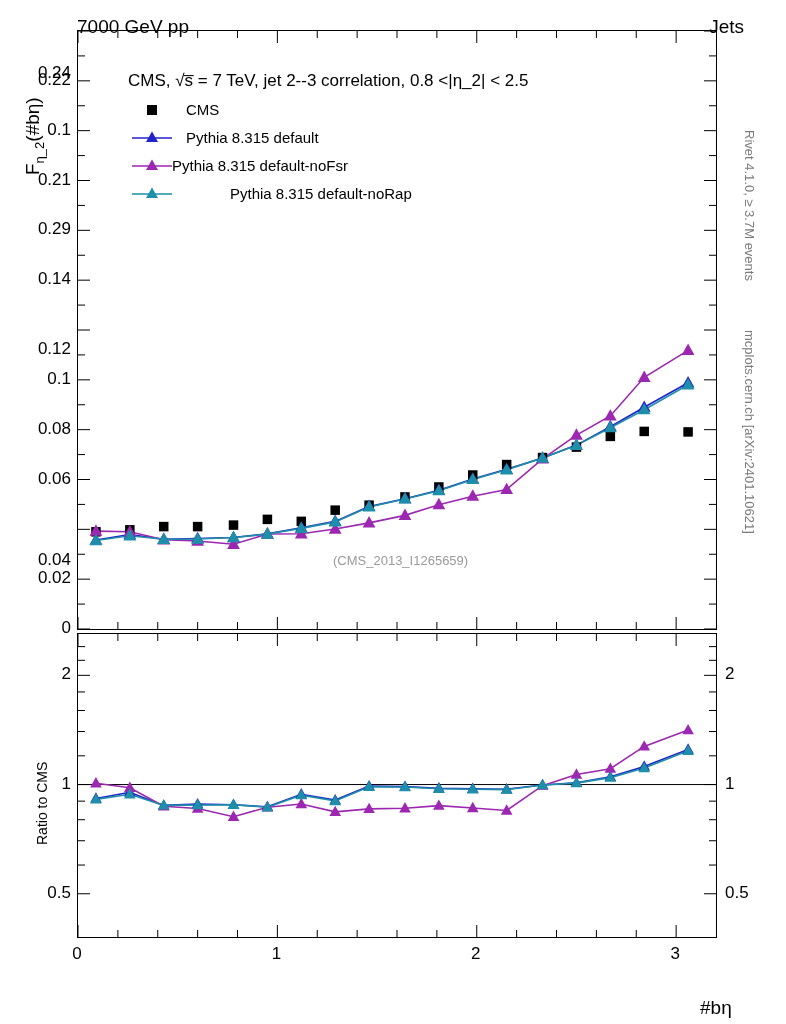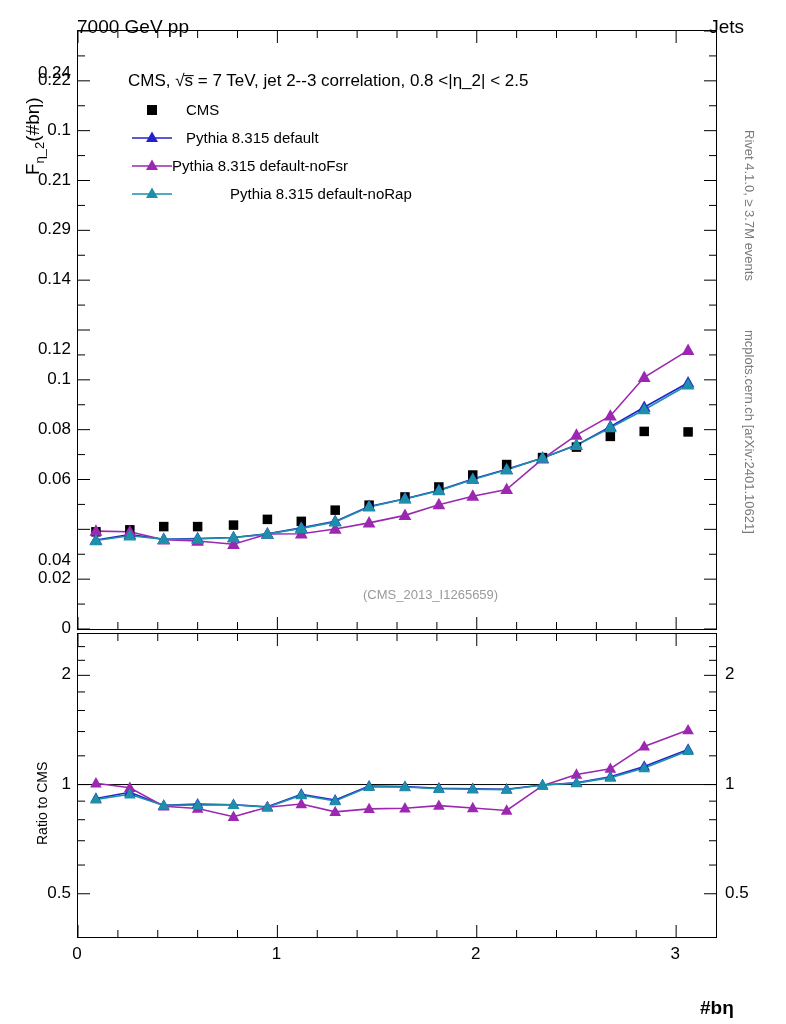--- a/index.html
+++ b/index.html
@@ -41,21 +41,21 @@
 
   <div class="vtxt rt" style="left:757px;top:130px;transform:rotate(90deg);">Rivet 4.1.0,  ≥ 3.7M events</div>
   <div class="vtxt rt" style="left:757px;top:330px;transform:rotate(90deg);">mcplots.cern.ch [arXiv:2401.10621]</div>
 
   <div class="vtxt axtitle" style="left:22px;top:175px;transform:rotate(-90deg);">
     <span style="font-size:19px;">F</span><span style="font-size:13px;vertical-align:sub;">η_2</span><span style="font-size:19px;">(#bη)</span>
   </div>
 
   <div class="vtxt" style="left:34px;top:845px;transform:rotate(-90deg);font-size:14px;">Ratio to CMS</div>
 
-  <div class="txt" style="left:700px;top:985px;font-size:19px;font-weight:bold;">#bη</div>
+  <div class="txt" style="left:700px;top:985px;font-size:19px;">#bη</div>
 
   <div id="main">
     <svg id="main-svg" width="638" height="598" viewBox="0 0 638 598">
         <line x1="0" y1="598" x2="12" y2="598" stroke="#000" stroke-width="1"></line>
         <line x1="638" y1="598" x2="626" y2="598" stroke="#000" stroke-width="1"></line>
         <line x1="0" y1="548.1666666666666" x2="12" y2="548.1666666666666" stroke="#000" stroke-width="1"></line>
         <line x1="638" y1="548.1666666666666" x2="626" y2="548.1666666666666" stroke="#000" stroke-width="1"></line>
         <line x1="0" y1="498.3333333333333" x2="12" y2="498.3333333333333" stroke="#000" stroke-width="1"></line>
         <line x1="638" y1="498.3333333333333" x2="626" y2="498.3333333333333" stroke="#000" stroke-width="1"></line>
         <line x1="0" y1="448.5" x2="12" y2="448.5" stroke="#000" stroke-width="1"></line>
@@ -206,21 +206,21 @@
         <polygon points="428.65624999999994,431.96250000000003 422.27624999999995,443.40250000000003 435.03624999999994,443.40250000000003" fill="#1d8fa8"></polygon>
         <polygon points="464.54375,420.25166666666667 458.16375,431.69166666666666 470.92375,431.69166666666666" fill="#1d8fa8"></polygon>
         <polygon points="498.4375,407.5441666666666 492.0575,418.9841666666666 504.8175,418.9841666666666" fill="#1d8fa8"></polygon>
         <polygon points="532.33125,389.8533333333333 525.95125,401.2933333333333 538.71125,401.2933333333333" fill="#1d8fa8"></polygon>
         <polygon points="566.225,371.91333333333336 559.845,383.35333333333335 572.605,383.35333333333335" fill="#1d8fa8"></polygon>
         <polygon points="610.0875,346.9966666666666 603.7075,358.4366666666666 616.4675,358.4366666666666" fill="#1d8fa8"></polygon>
       </svg>
     <div class="txt" style="left:50px;top:28px;font-size:17px;">
       CMS, √s̅ = 7 TeV, jet 2--3 correlation, 0.8 &lt;|η_2| &lt; 2.5
     </div>
-    <div class="watermark" style="left:255px;top:556px;margin-left:30px;">(CMS_2013_I1265659)</div>
+    <div class="watermark" style="left:255px;top:522px;">(CMS_2013_I1265659)</div>
   </div>
 
   <div id="ratio">
     <svg id="ratio-svg" width="638" height="303" viewBox="0 0 638 303">
         <line x1="0" y1="150.54893122348952" x2="638" y2="150.54893122348952" stroke="#000" stroke-width="1"></line>
         <line x1="0" y1="259.7601476426487" x2="12" y2="259.7601476426487" stroke="#000" stroke-width="1"></line>
         <line x1="638" y1="259.7601476426487" x2="626" y2="259.7601476426487" stroke="#000" stroke-width="1"></line>
         <line x1="0" y1="150.54893122348952" x2="12" y2="150.54893122348952" stroke="#000" stroke-width="1"></line>
         <line x1="638" y1="150.54893122348952" x2="626" y2="150.54893122348952" stroke="#000" stroke-width="1"></line>
         <line x1="0" y1="41.337714804330346" x2="12" y2="41.337714804330346" stroke="#000" stroke-width="1"></line>

